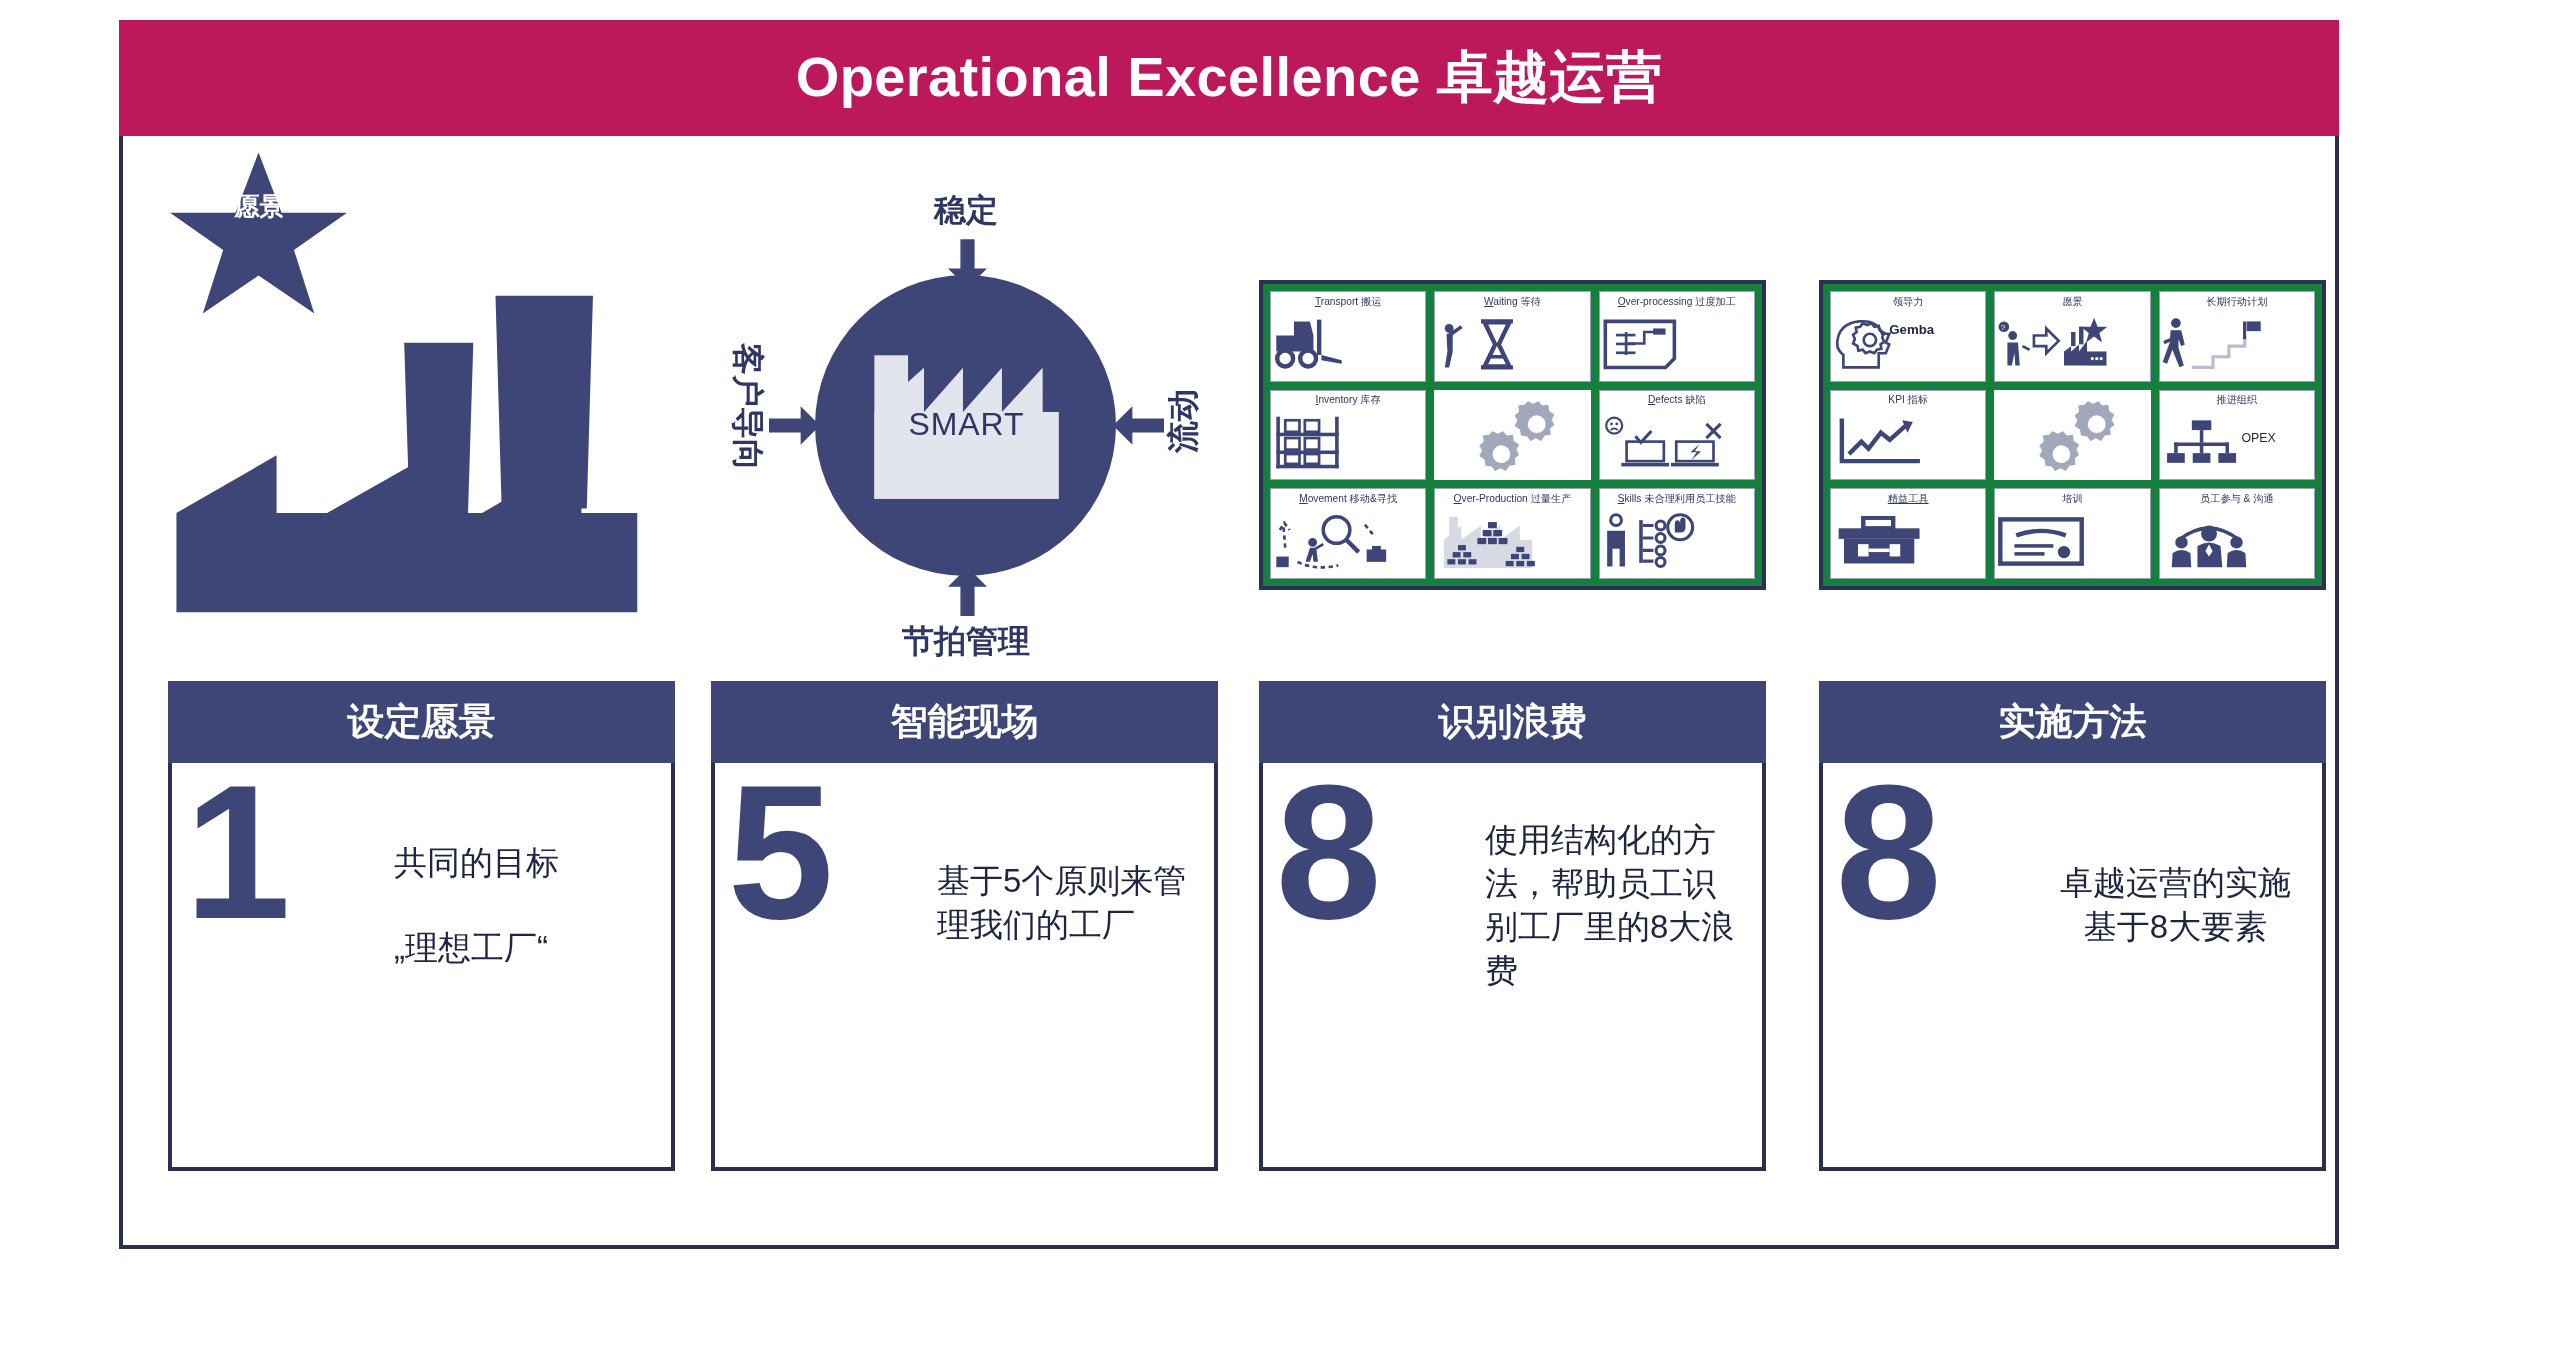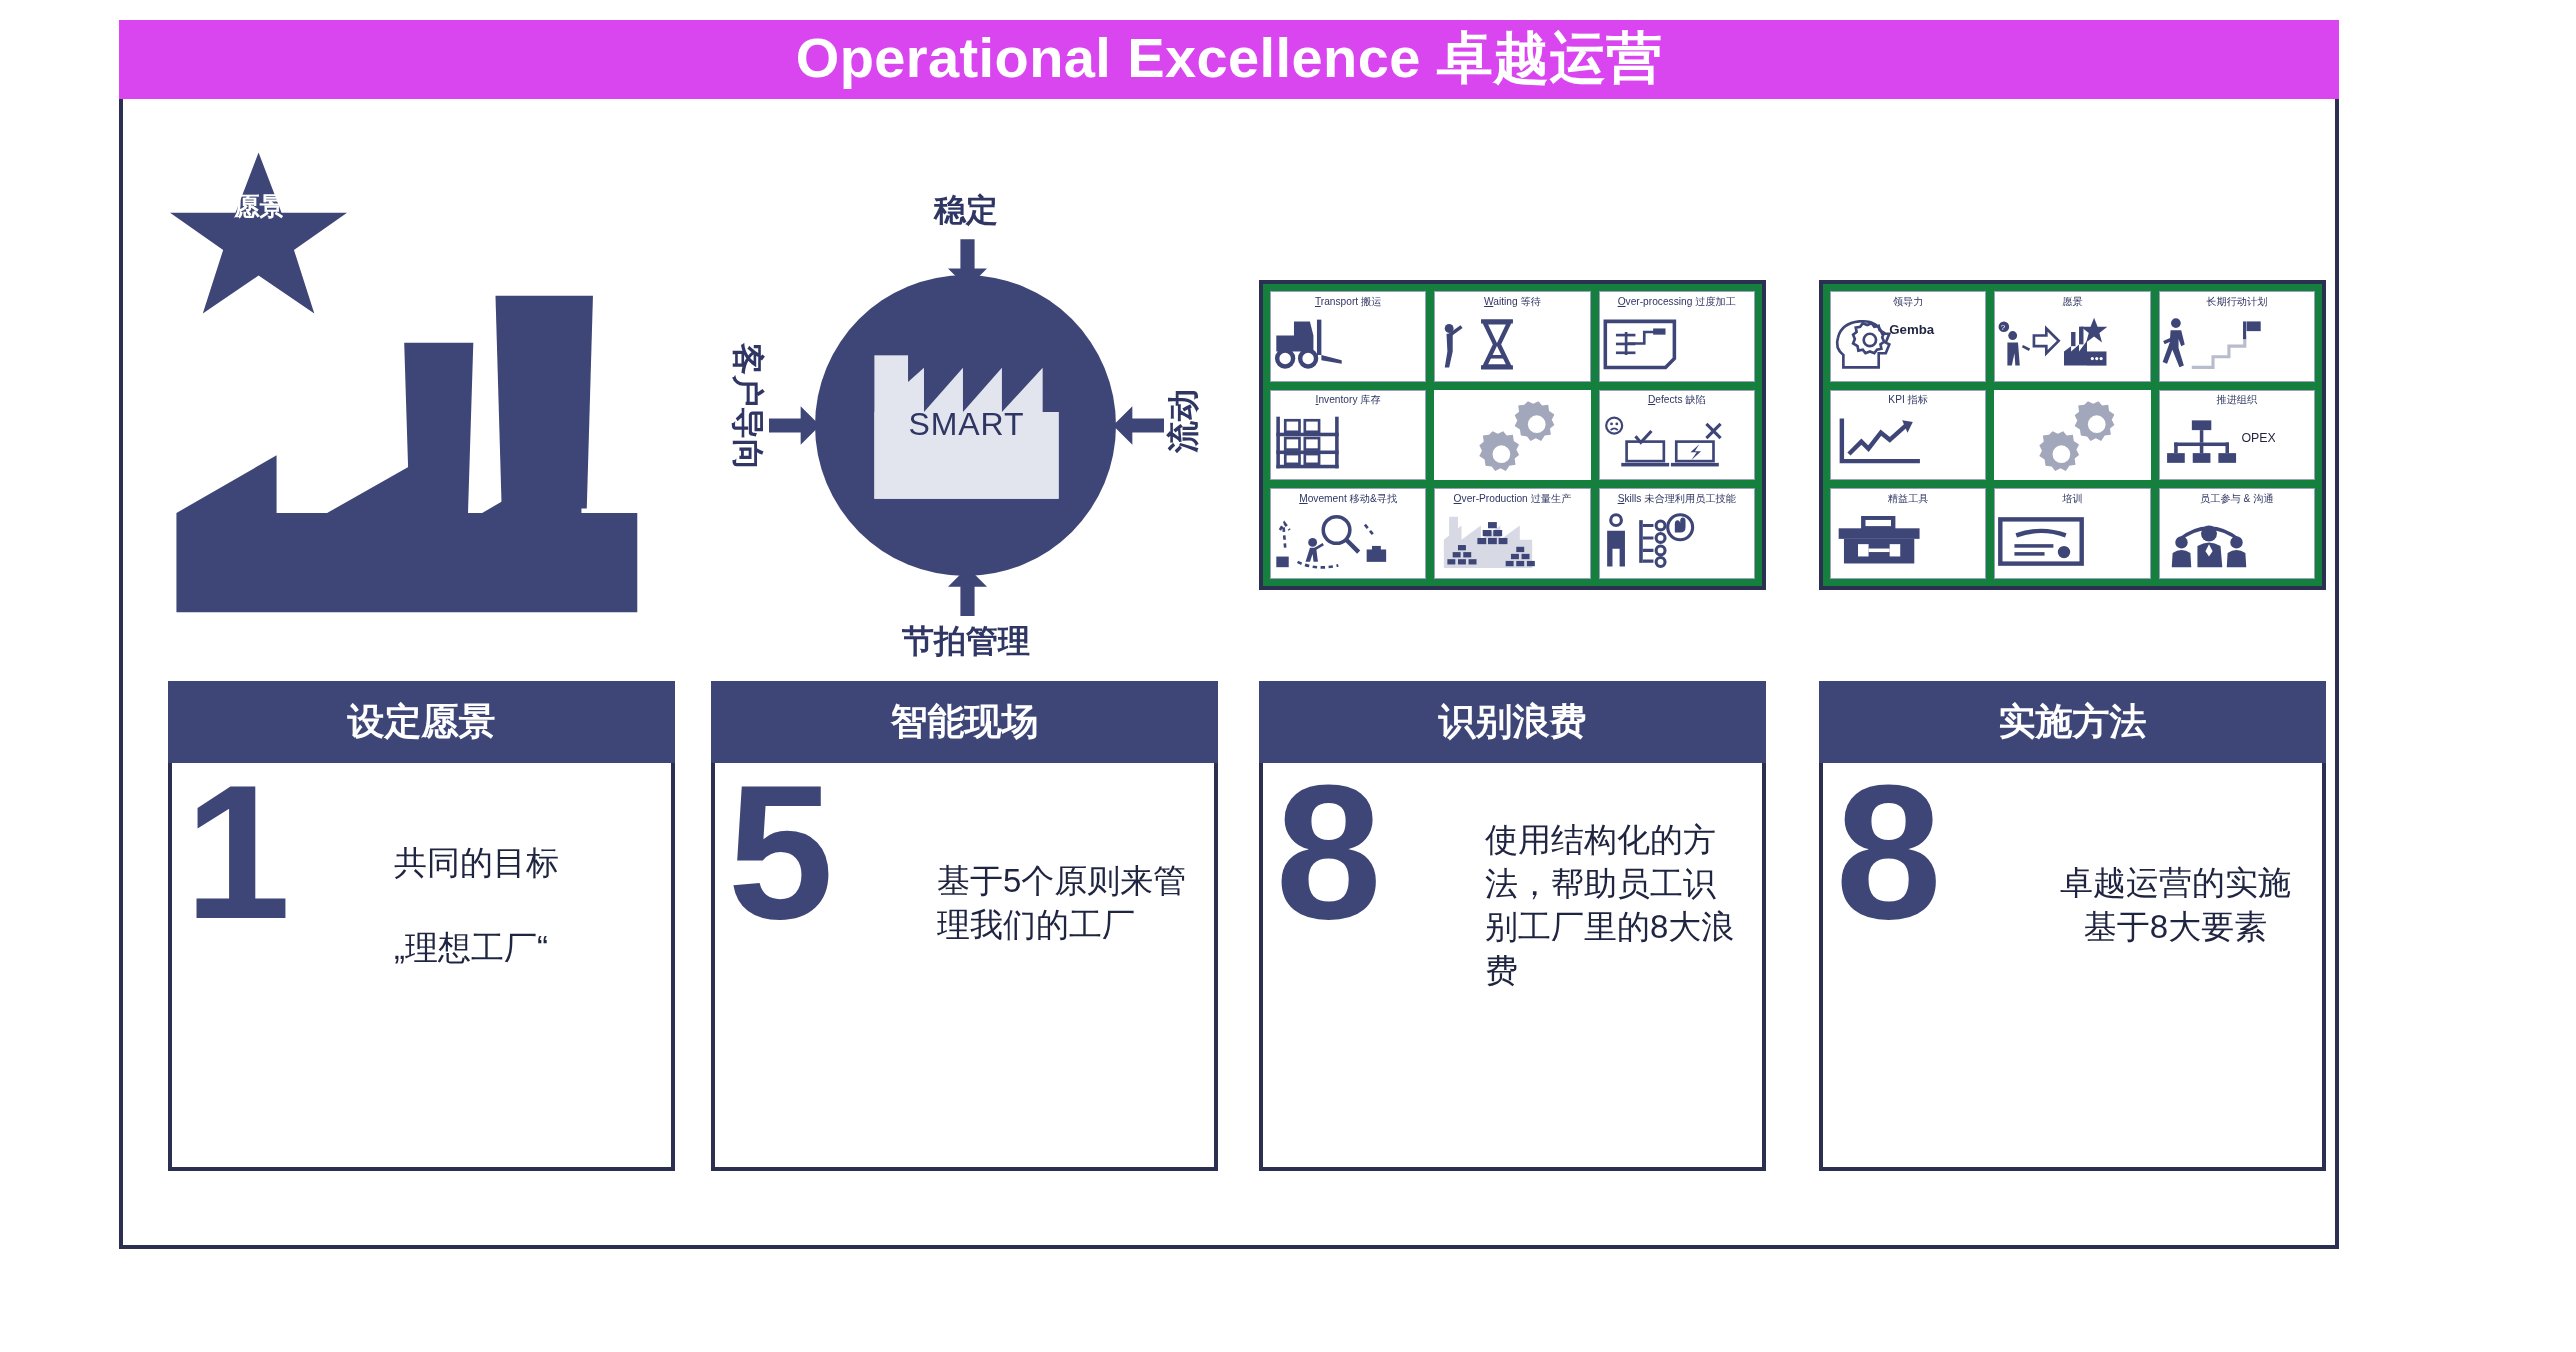--- a/index.html
+++ b/index.html
@@ -9,22 +9,22 @@
     -webkit-font-smoothing:antialiased;
   }
   .slide{position:absolute;left:0;top:0;width:2576px;height:1353px;}
 
   
   .frame{
     position:absolute;left:119px;top:19.5px;width:2220px;height:1229px;
     border:4.4px solid #2b3050;background:#ffffff;box-sizing:border-box;
   }
   .title-bar{
-    position:absolute;left:119px;top:19.5px;width:2220px;height:79px;
-    background:#d946ef;box-sizing:border-box;
+    position:absolute;left:119px;top:19.5px;width:2220px;height:116px;
+    background:#be185d;box-sizing:border-box;
     display:flex;align-items:center;justify-content:center;
   }
   .title-bar .title{
     color:#ffffff;font-size:56px;font-weight:bold;letter-spacing:0.4px;white-space:nowrap;
   }
 
   
   .vision-block{position:absolute;left:168px;top:149px;width:496px;height:496px;}
   .star{position:absolute;left:0px;top:0px;width:182px;height:177px;}
   .star svg{display:block;}
@@ -95,21 +95,21 @@
     border:0.9px solid #9aa0bd;box-sizing:border-box;background:#ffffff;
     display:flex;flex-direction:column;align-items:center;
     padding-top:3.5px;overflow:hidden;position:relative;
   }
   .cell.blank{border:none;}
   .cell-label{
     font-size:10.2px;color:#2f3663;line-height:1.1;text-align:center;
     white-space:nowrap;
   }
   .cell-label .u{text-decoration:underline;}
-  .cell-label.ul{}
+  .cell-label.ul{text-decoration:underline;}
   .cell-art{flex:1;display:flex;align-items:center;justify-content:flex-start;width:100%;}
   .cell-art svg{display:block;}
   .gears{display:flex;align-items:center;justify-content:center;width:100%;height:100%;}
 
   
   .card{position:absolute;width:507px;}
   .card-head{
     height:82px;background:#3e4677;
     display:flex;align-items:center;justify-content:center;
     color:#ffffff;font-size:37px;font-weight:bold;

